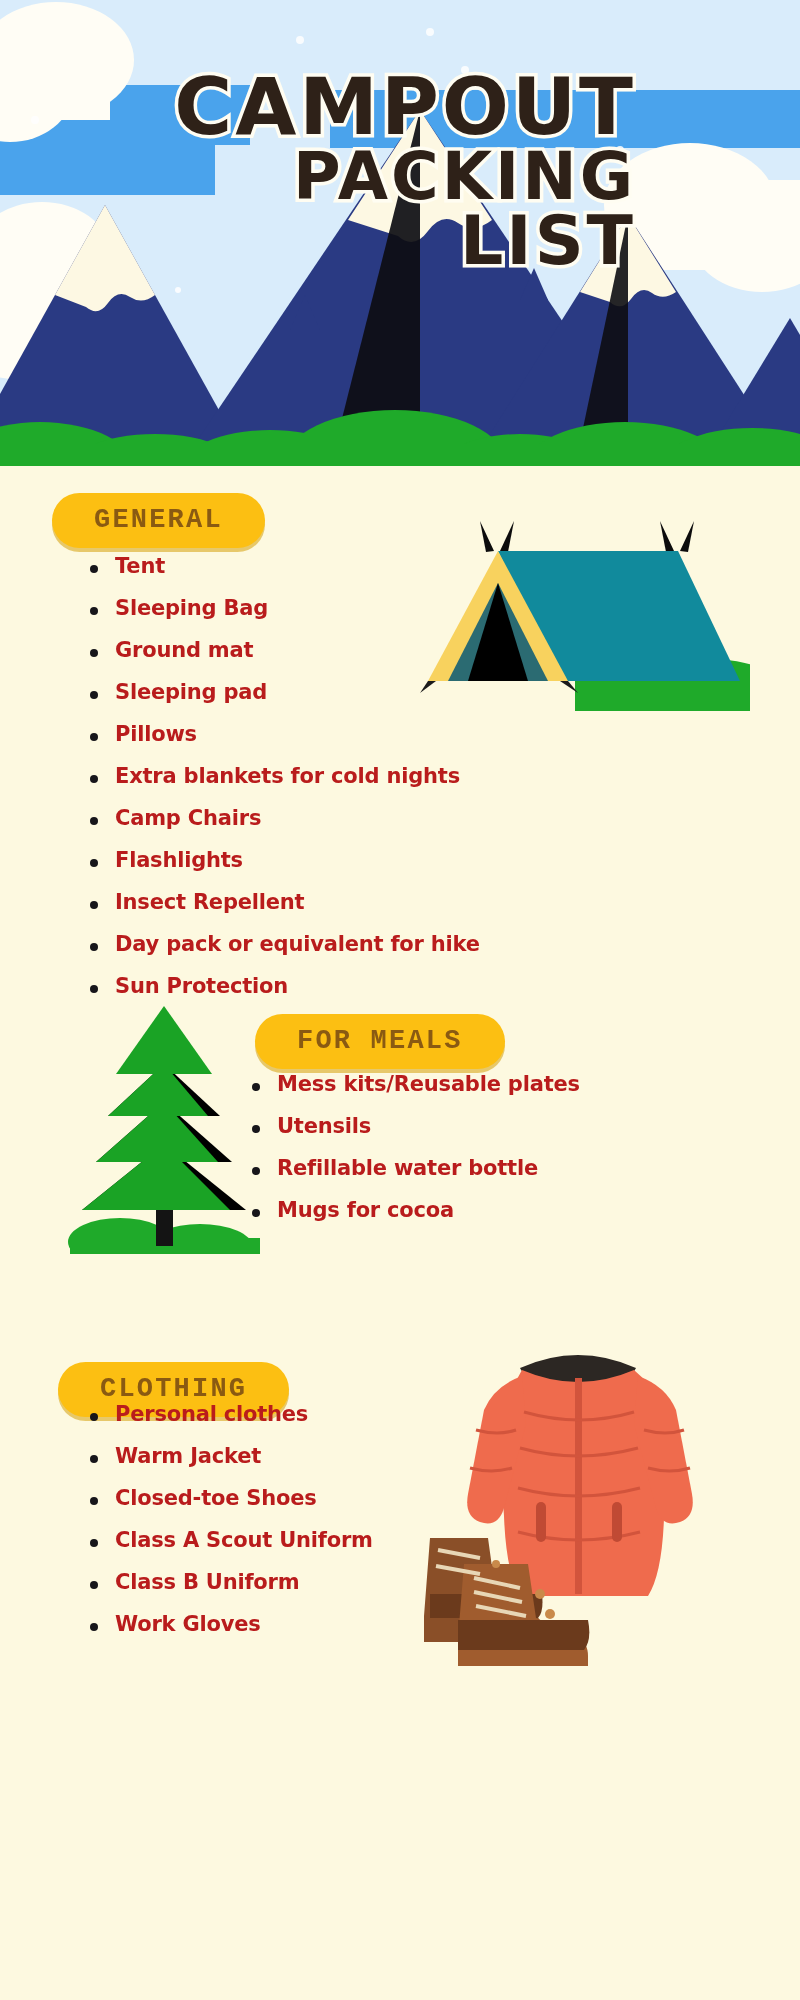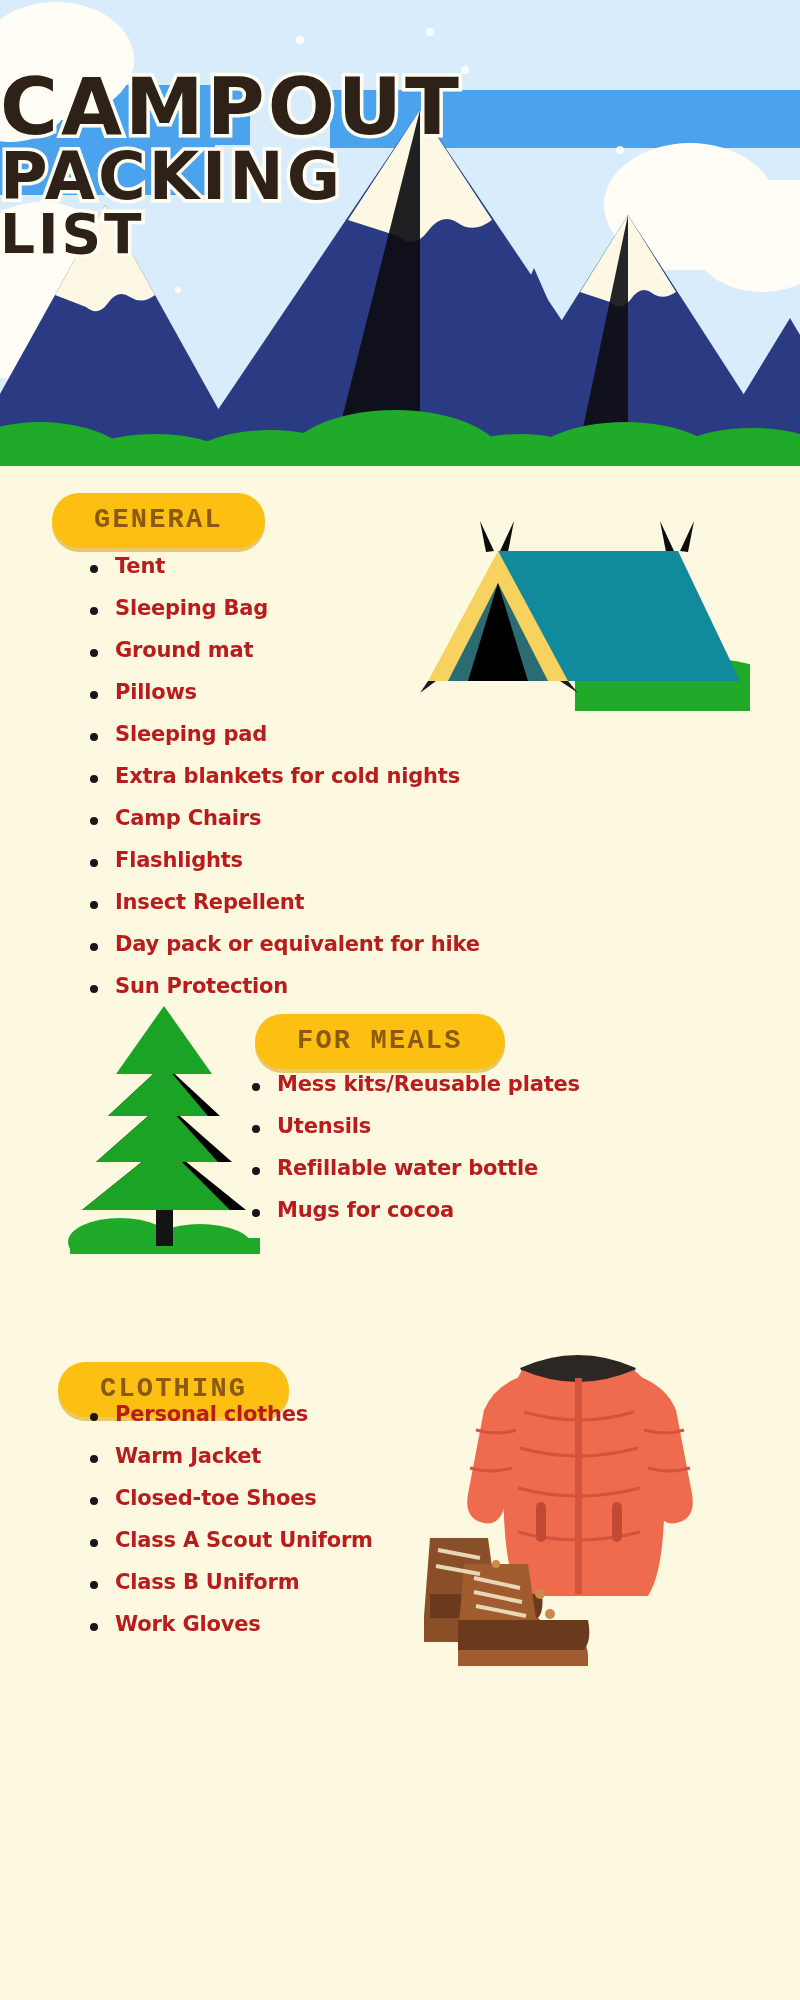--- a/index.html
+++ b/index.html
@@ -18,39 +18,39 @@
     width:800px; height:466px;
     background:#d9ecfb;
     overflow:hidden;
   }
 
   .hero-svg { position:absolute; inset:0; width:800px; height:466px; display:block; }
 
   .hero-title {
     position:absolute;
     top:70px; left:0; width:636px;
-    text-align:left;
+    text-align:right;
     z-index:5;
     line-height:0.96;
     letter-spacing:2px;
   }
   .hero-title .tline {
     display:block;
     font-family:"DejaVu Sans", sans-serif;
     font-weight:bold;
     font-size:78px;
     color:#2e2118;
     -webkit-text-stroke:7px #fffdf2;
     paint-order:stroke fill;
     text-transform:uppercase;
     letter-spacing:3px;
   }
   .hero-title .tline.l1 { font-size:79px; }
   .hero-title .tline.l2 { font-size:65px; }
-  .hero-title .tline.l3 { font-size:55px; }
+  .hero-title .tline.l3 { font-size:68px; }
 
   
   .content { position:relative; width:800px; background:#fdf9e0; }
 
   .badge {
     display:inline-block;
     background:#fcbf12;
     color:#8a5a12;
     font-family:Liberation Mono, monospace;
     font-weight:bold;
@@ -214,22 +214,22 @@
 
     <div class="badge-wrap">
       <span class="badge">GENERAL</span>
     </div>
 
     <div class="list-wrap">
       <ul class="packlist">
         <li>Tent</li>
         <li>Sleeping Bag</li>
         <li>Ground mat</li>
+        <li>Sleeping pad</li>
         <li>Pillows</li>
-        <li>Sleeping pad</li>
         <li>Extra blankets for cold nights</li>
         <li>Camp Chairs</li>
         <li>Flashlights</li>
         <li>Insect Repellent</li>
         <li>Day pack or equivalent for hike</li>
         <li>Sun Protection</li>
       </ul>
     </div>
   </section>
 

